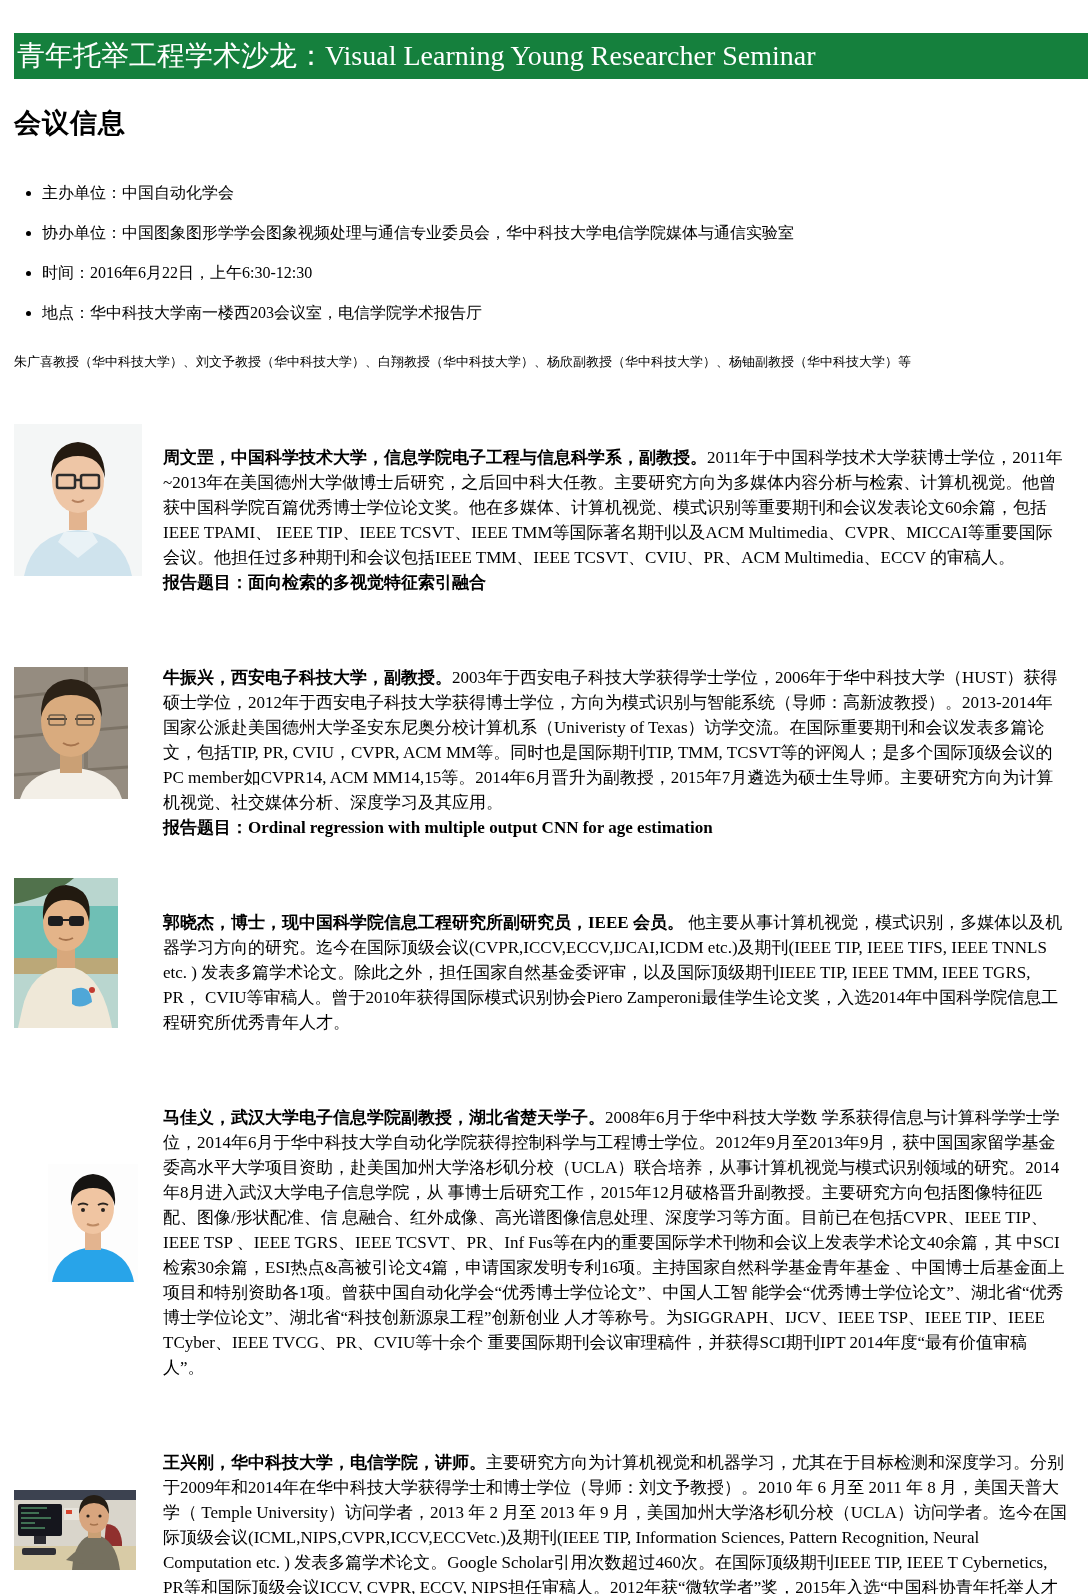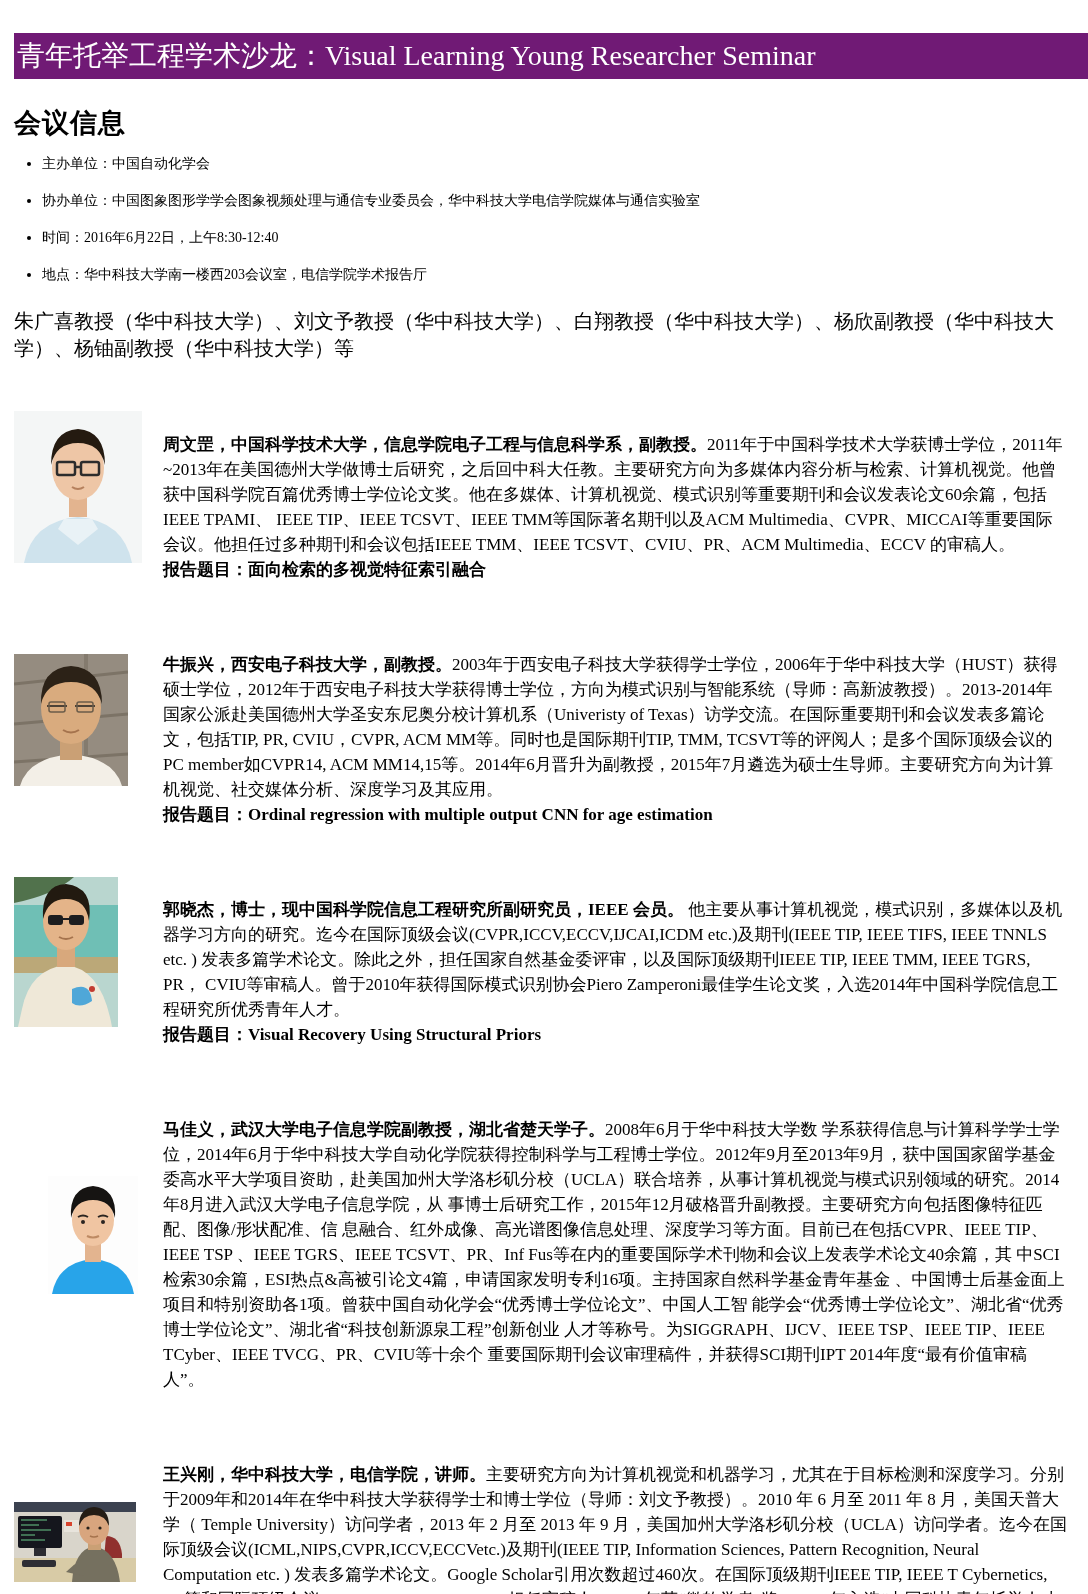--- a/index.html
+++ b/index.html
@@ -4,48 +4,48 @@
 <style>
   html, body { margin:0; padding:0; background:#ffffff; color:#000000; }
   body {
     width:1088px;
     font-family:"Liberation Serif","DejaVu Serif",serif;
   }
   .page { margin-left:14px; padding-bottom:40px; }
 
   .banner {
     margin-top:33px;
-    background:#701a75;
+    background:#15803d;
     color:#ffffff;
     height:46px;
     display:flex;
     align-items:center;
     padding-left:3px;
     font-size:28px;
     white-space:nowrap;
     overflow:hidden;
   }
 
   h2.section-heading {
     font-family:"Liberation Sans","DejaVu Sans",sans-serif;
     font-size:27px;
     font-weight:bold;
     margin:26px 4px 0 0;
     letter-spacing:1px;
   }
 
   ul.info {
-    margin:14px 0 0 0;
+    margin:42px 0 0 0;
     padding-left:28px;
-    font-size:14px;
+    font-size:16px;
   }
   ul.info li { margin-bottom:19px; }
 
   .experts-text {
-    font-size:20px;
+    font-size:13px;
     line-height:27px;
     margin:24px 8px 0 0;
   }
 
   .speakers { margin-top:14px; }
   .speaker {
     display:flex;
     align-items:center;
     margin-top:30px;
   }
@@ -69,21 +69,21 @@
 <div class="page">
 
   <div class="banner">
     <span>青年托举工程学术沙龙：Visual Learning Young Researcher Seminar</span>
   </div>
 
   <h2 class="section-heading">会议信息</h2>
   <ul class="info">
     <li>主办单位：中国自动化学会</li>
     <li>协办单位：中国图象图形学学会图象视频处理与通信专业委员会，华中科技大学电信学院媒体与通信实验室</li>
-    <li>时间：2016年6月22日，上午8:30-12:40</li>
+    <li>时间：2016年6月22日，上午6:30-12:30</li>
     <li>地点：华中科技大学南一楼西203会议室，电信学院学术报告厅</li>
   </ul>
 
   <p class="experts-text">朱广喜教授（华中科技大学）、刘文予教授（华中科技大学）、白翔教授（华中科技大学）、杨欣副教授（华中科技大学）、杨铀副教授（华中科技大学）等</p>
 
 
   <div class="speakers">
 
     <div class="speaker">
       <div class="photo-cell">
@@ -143,21 +143,20 @@
           <ellipse cx="52" cy="44" rx="23" ry="29" fill="#e4b489"></ellipse>
           <path d="M29 42 Q27 8 52 7 Q80 10 75 44 Q72 22 52 22 Q34 22 29 42 Z" fill="#221a10"></path>
           <rect x="34" y="38" width="15" height="10" rx="3" fill="#1d1d1f"></rect>
           <rect x="55" y="38" width="15" height="10" rx="3" fill="#1d1d1f"></rect>
           <line x1="49" y1="42" x2="55" y2="42" stroke="#1d1d1f" stroke-width="2"></line>
           <path d="M45 60 Q52 64 59 60" stroke="#a5734d" stroke-width="2" fill="none"></path>
         </svg>
       </div>
       <div class="bio-cell">
         <p class="bio"><span class="intro">郭晓杰，博士，现中国科学院信息工程研究所副研究员，IEEE 会员。</span><span> 他主要从事计算机视觉，模式识别，多媒体以及机器学习方向的研究。迄今在国际顶级会议(CVPR,ICCV,ECCV,IJCAI,ICDM etc.)及期刊(IEEE TIP, IEEE TIFS, IEEE TNNLS etc. ) 发表多篇学术论文。除此之外，担任国家自然基金委评审，以及国际顶级期刊IEEE TIP, IEEE TMM, IEEE TGRS, PR， CVIU等审稿人。曾于2010年获得国际模式识别协会Piero Zamperoni最佳学生论文奖，入选2014年中国科学院信息工程研究所优秀青年人才。</span></p>
-        <p class="talk">报告题目：Visual Recovery Using Structural Priors</p>
       </div>
     </div>
 
     <div class="speaker">
       <div class="photo-cell">
         <svg class="photo inset" width="90" height="118" viewBox="0 0 90 118">
           <rect width="90" height="118" fill="#fdfdfd"></rect>
           <path d="M4 118 Q10 86 45 83 Q80 86 86 118 Z" fill="#28a4e9"></path>
           <rect x="37" y="64" width="16" height="22" fill="#e3b48f"></rect>
           <ellipse cx="45" cy="44" rx="21" ry="26" fill="#f0c5a2"></ellipse>

